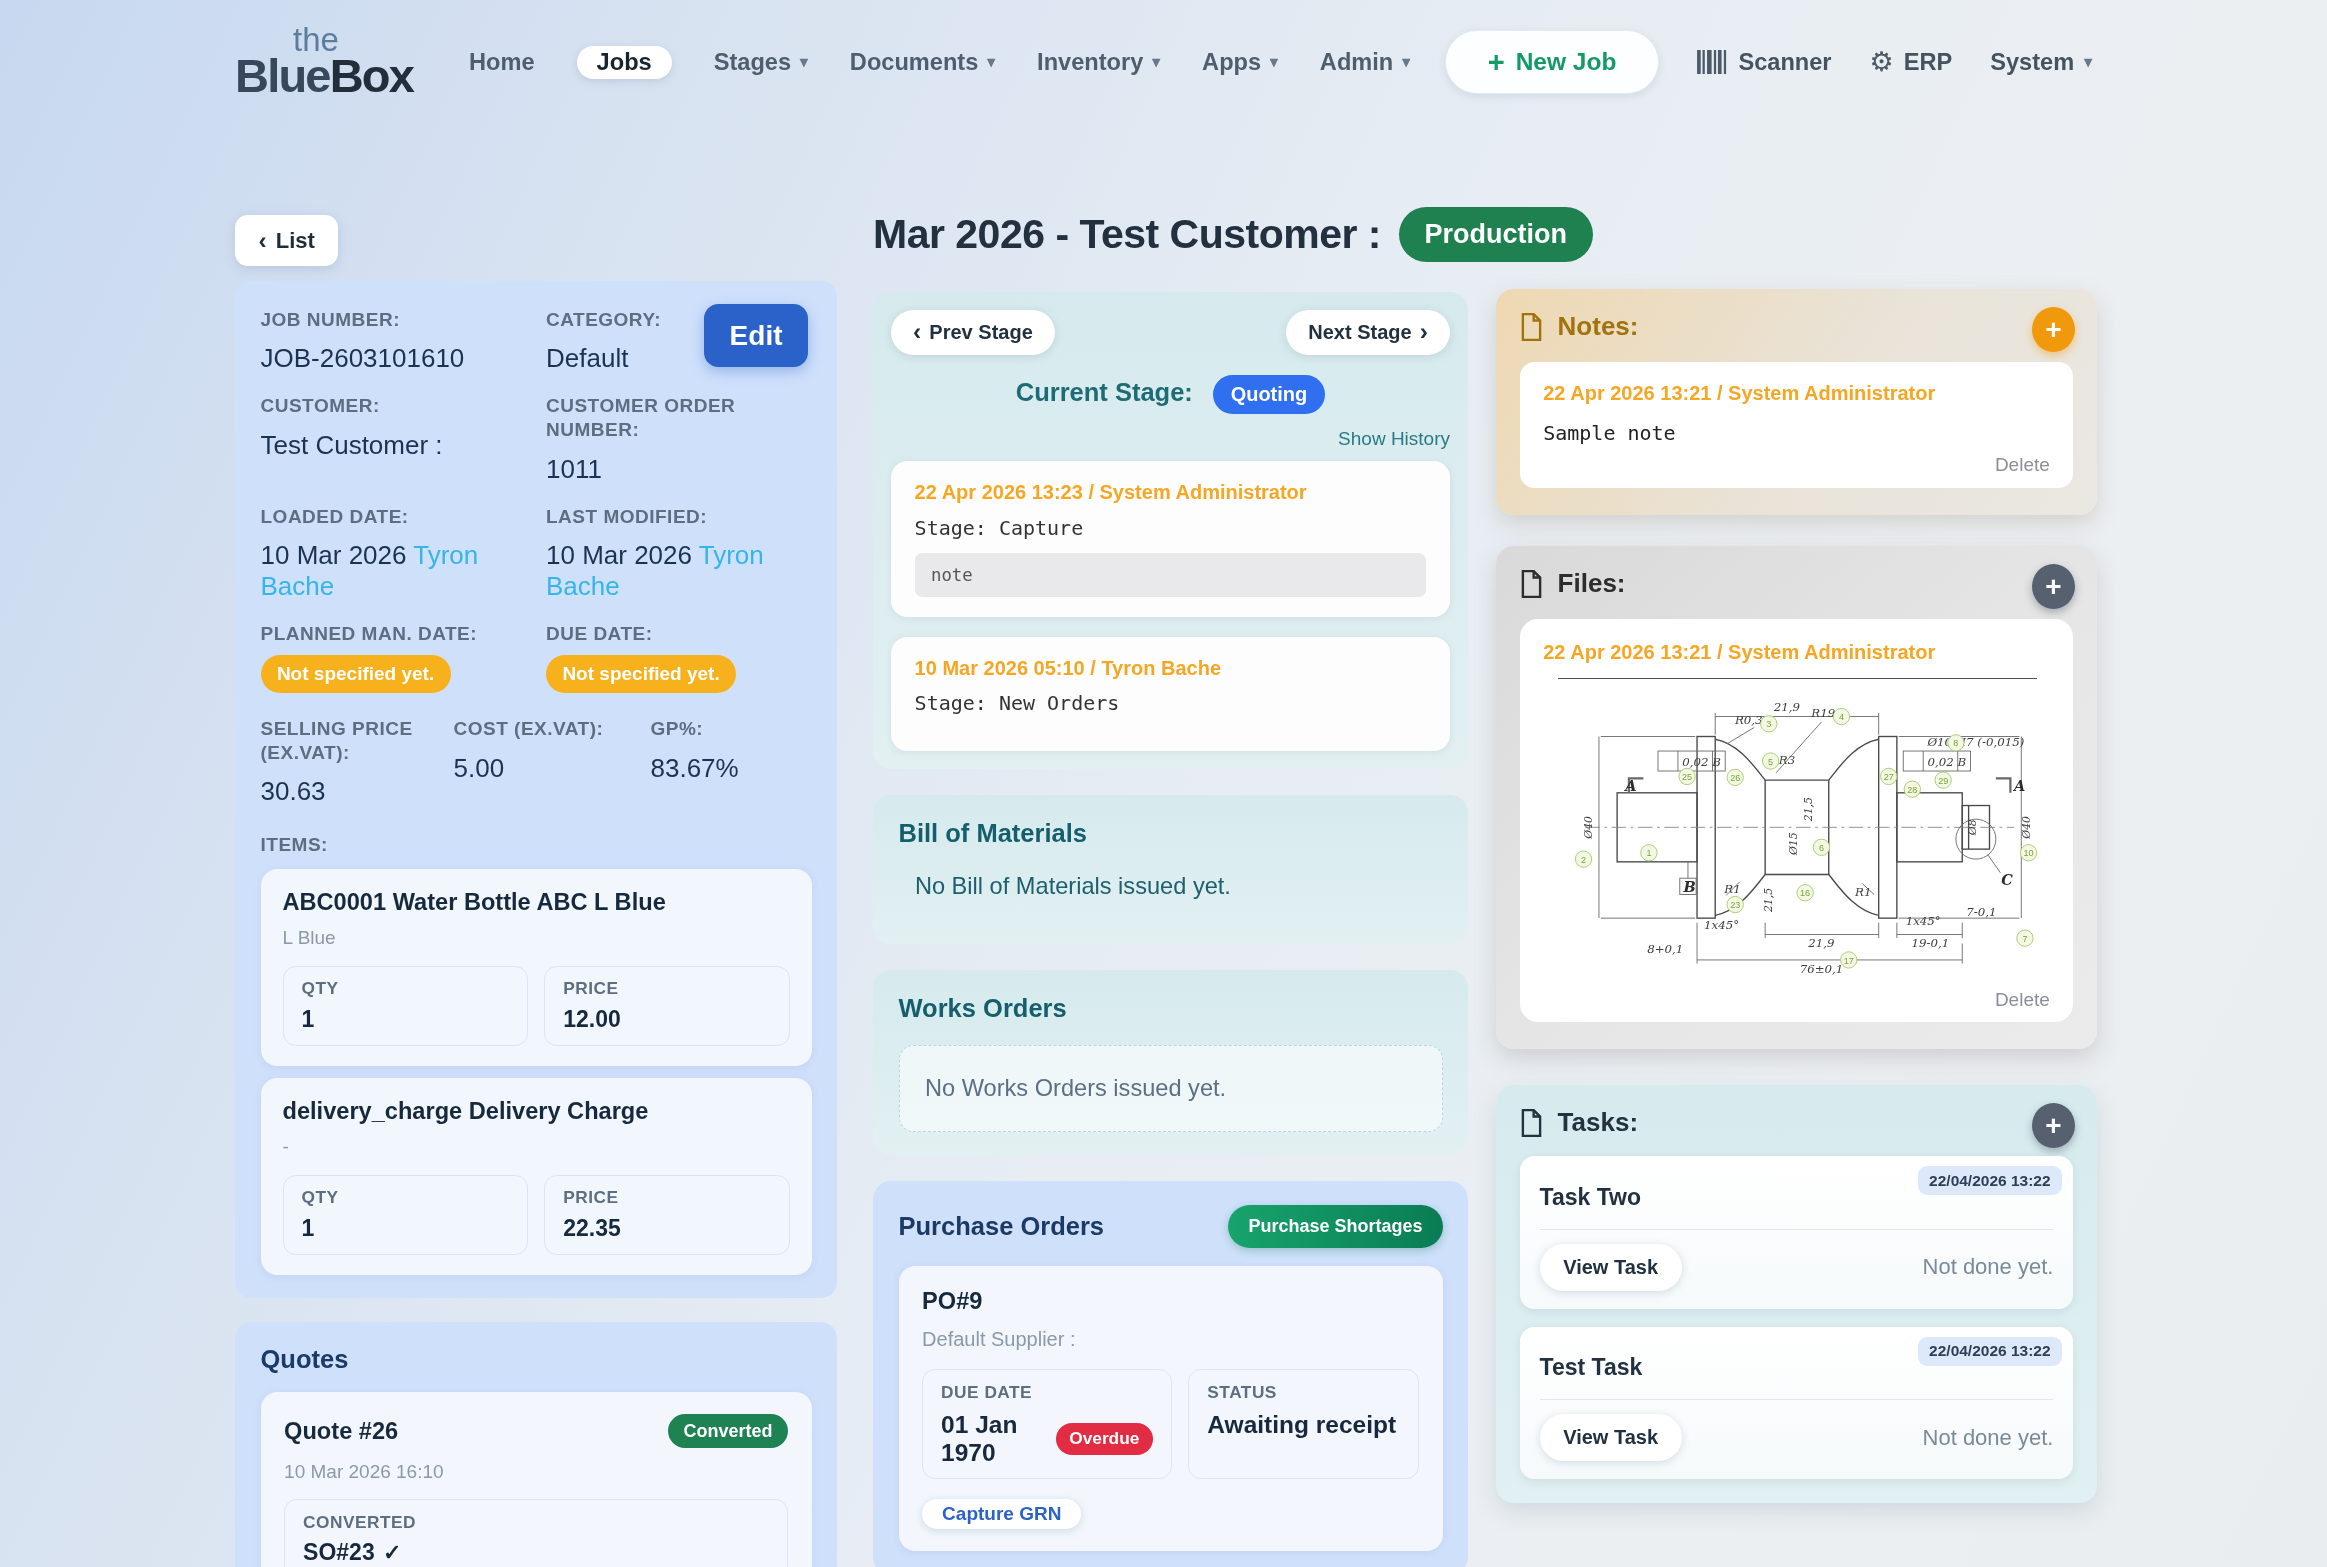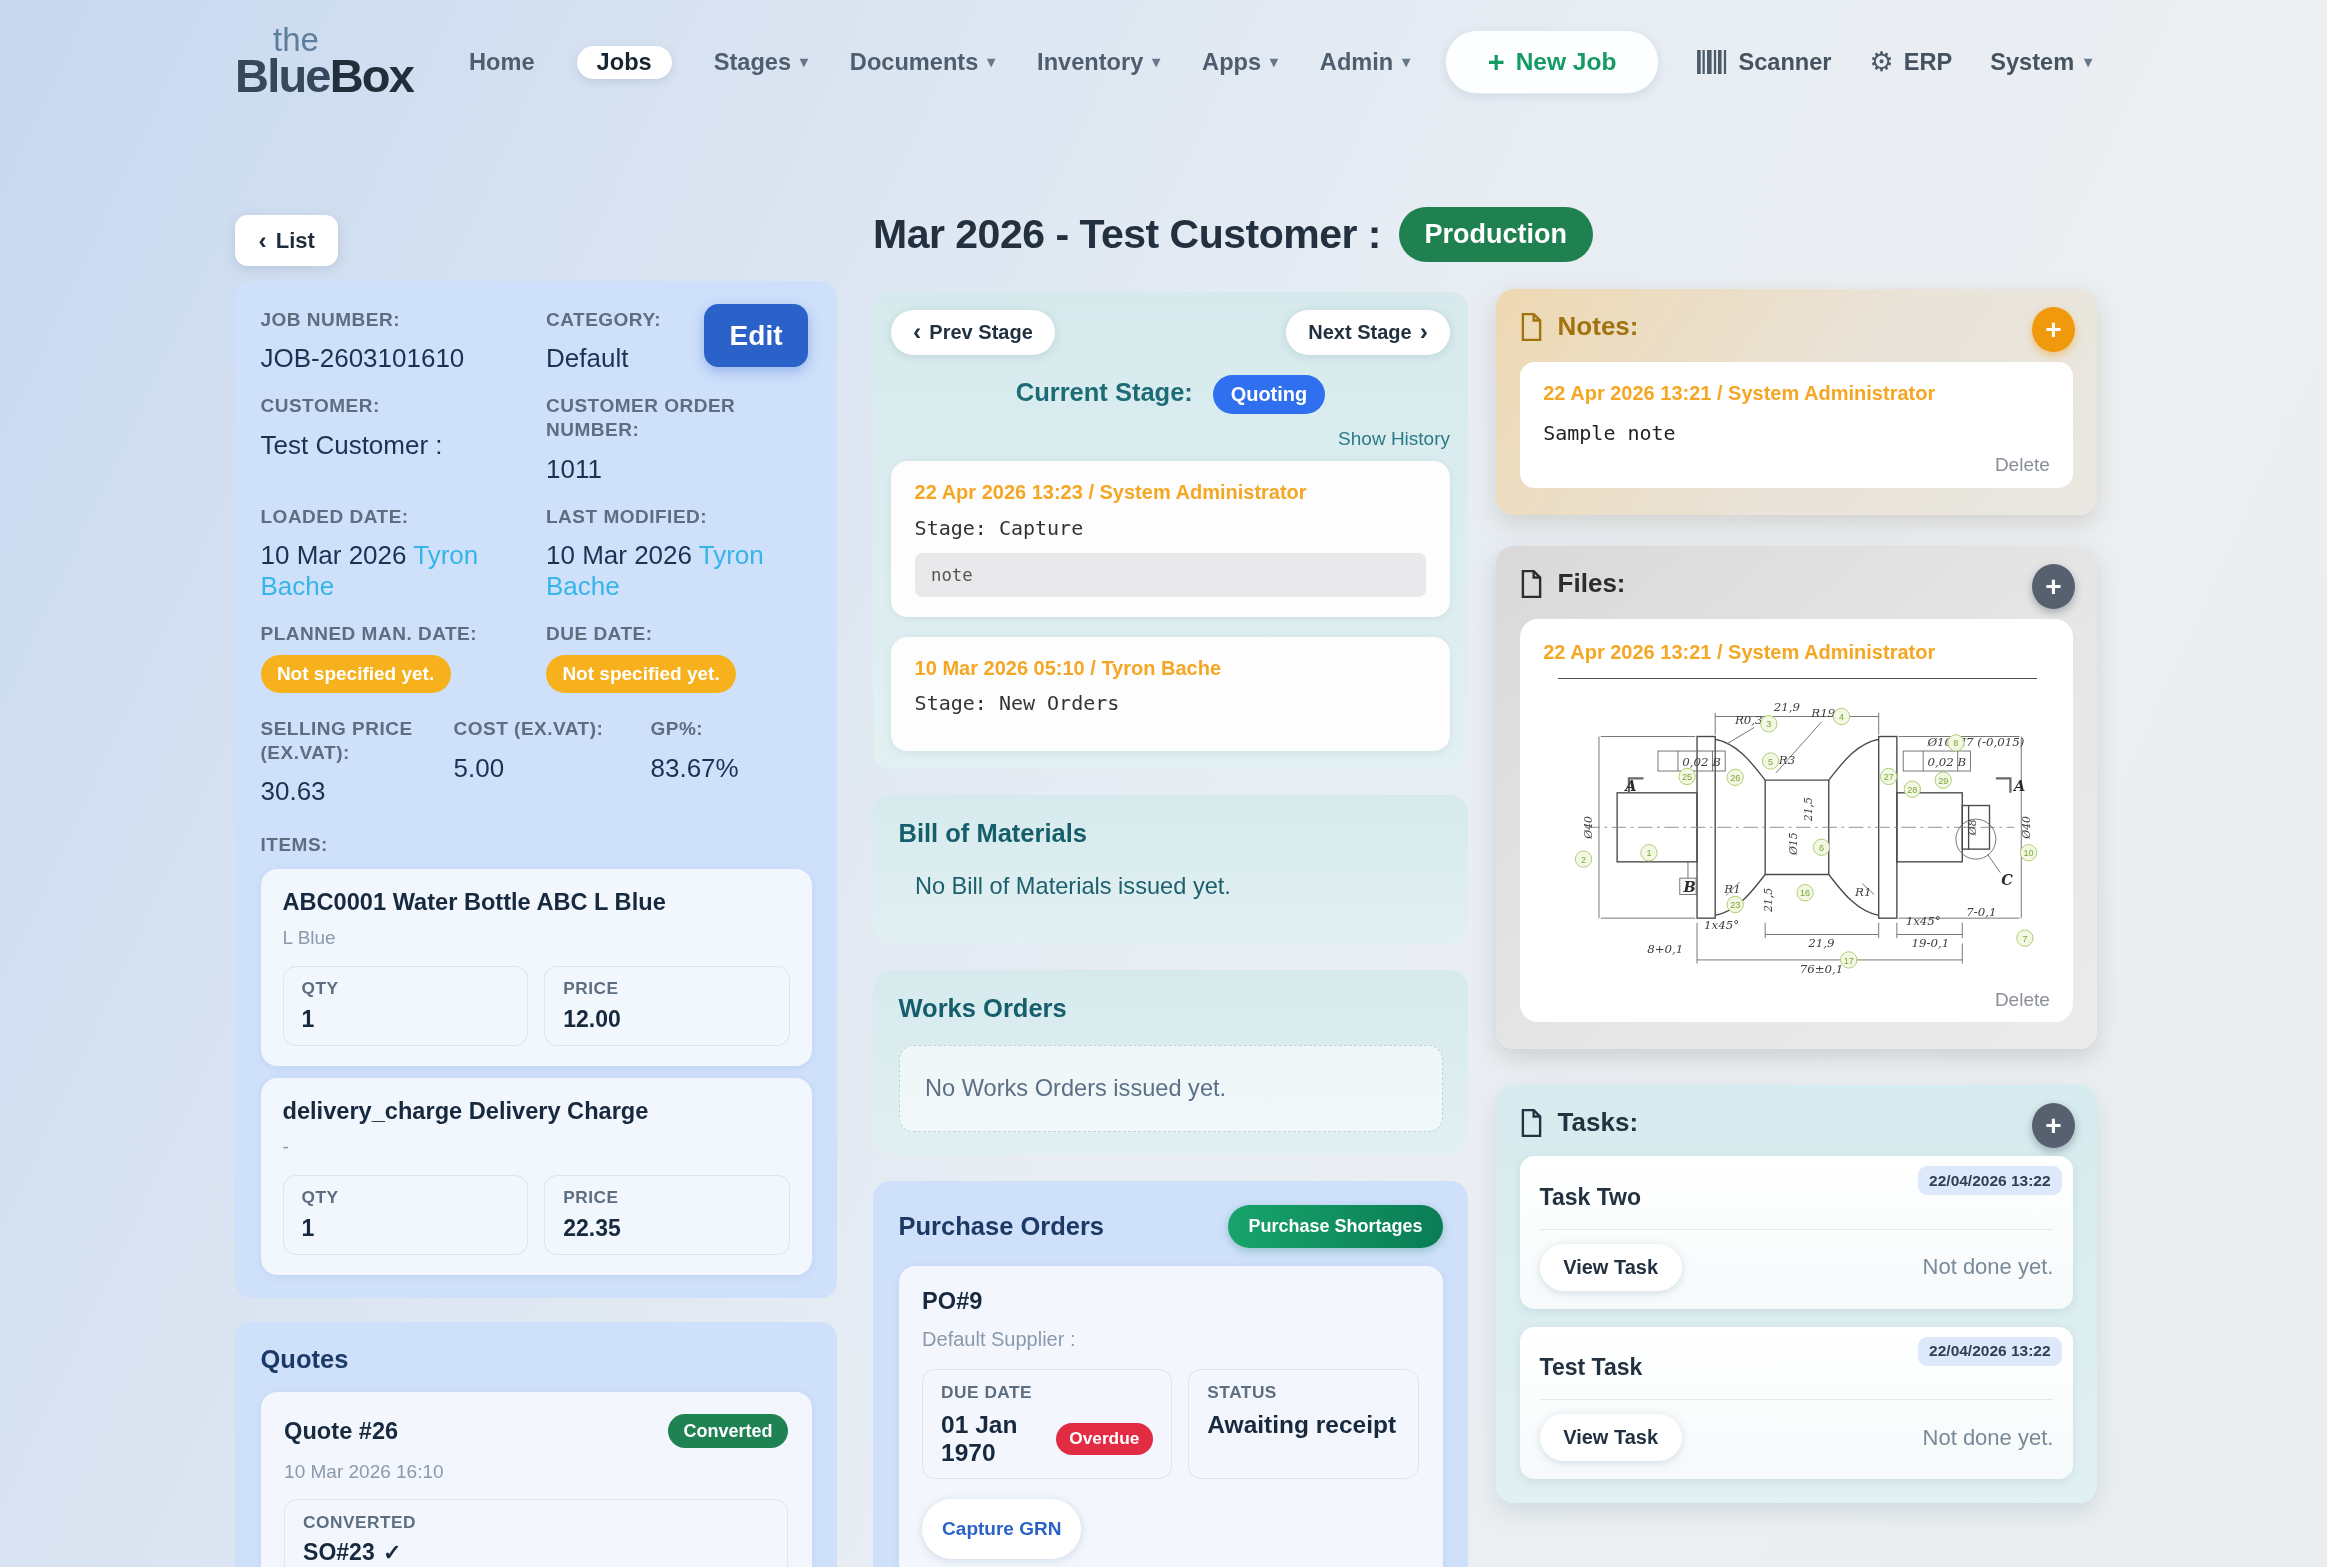--- a/index.html
+++ b/index.html
@@ -2,21 +2,21 @@
 <html style="font-size:14.5px"><head>
 <meta charset="utf-8">
 <style>
   html,body{margin:0;padding:0;}
   body{font-family:"Liberation Sans",sans-serif;}
   .page{position:relative;width:2327px;height:1567px;overflow:hidden;
     background:linear-gradient(115deg,#c7d8f0 0%,#d7e2f1 22%,#e7edf3 52%,#eceff2 78%,#e9edf0 100%);}
   
   .topbar{display:flex;align-items:center;height:102px;padding:22px 235px 0;box-sizing:border-box;}
   .logo{margin-right:56px;cursor:pointer;}
-  .logo-the{font-size:33px;color:#5c7e9c;margin-left:38px;line-height:.85;font-weight:500;}
+  .logo-the{font-size:33px;color:#5c7e9c;margin-left:58px;line-height:.85;font-weight:500;}
   .logo-main{font-size:47px;font-weight:700;letter-spacing:-1.8px;line-height:.95;}
   .logo-blue{color:#37485a;}
   .logo-box{color:#222e3a;}
   .menu{display:flex;align-items:center;gap:42px;font-size:23.6px;color:#4e5e6e;font-weight:600;}
   .menu-item{display:flex;align-items:center;gap:9px;cursor:pointer;}
   .menu-item.active{background:#fff;padding:3px 20px;border-radius:908px;color:#18242f;
     box-shadow:0 2.7px 9px rgba(90,110,140,.18);}
   .caret{font-size:15.5px;color:#68788a;}
   .top-actions{margin-left:auto;display:flex;align-items:center;gap:38px;font-size:23.6px;color:#45525f;font-weight:600;}
   .new-job-btn{display:flex;align-items:center;gap:11px;background:#fdfeff;border:0.9px solid #e4eaf0;
@@ -102,21 +102,21 @@
   .po-inner{background:#f3f7fd;border-radius:16.4px;padding:22px 23.6px;margin-top:18px;
     box-shadow:0 1.8px 7.3px rgba(140,160,190,.18);}
   .po-name{font-size:23.6px;font-weight:700;color:#17293e;}
   .po-supplier{font-size:20px;color:#8a99ab;margin-top:13.6px;}
   .po-boxes{display:flex;gap:16.4px;margin-top:18px;}
   .po-box{flex:1.1;border:1.8px solid #dbe4f2;border-radius:12.7px;padding:11.8px 18px;}
   .po-box.status{flex:1;}
   .po-box-value{display:flex;align-items:center;font-size:24.5px;font-weight:700;color:#17293e;margin-top:7.3px;}
   .badge-red{background:#e22c44;color:#fff;font-size:17.3px;font-weight:700;padding:5.5px 13.6px;
     border-radius:908px;margin-left:11px;}
-  .grn-btn{margin-top:20px;background:#fff;border:none;border-radius:908px;padding:19px 20px;cursor:pointer;
+  .grn-btn{margin-top:20px;background:#fff;border:none;border-radius:908px;padding:4px 20px;cursor:pointer;
     color:#2a62c9;font:700 19px "Liberation Sans",sans-serif;box-shadow:0 1.8px 8.2px rgba(100,130,160,.25);}
   
   .rcard{border-radius:18px;padding:22px 23.6px 27px;position:relative;box-sizing:border-box;}
   .notes-card{margin-top:187px;background:linear-gradient(125deg,#eed8b2 0%,#e9e3d8 55%,#eae8e2 100%);
     box-shadow:0 9px 22px rgba(150,140,115,.28);}
   .files-card{margin-top:31px;background:linear-gradient(140deg,#d9d9d9,#e6e6e6 55%,#ebebeb);
     box-shadow:0 9px 22px rgba(120,120,120,.25);}
   .tasks-card{margin-top:36px;background:linear-gradient(180deg,#d6ebee,#e1f0f2);
     box-shadow:0 9px 22px rgba(120,150,160,.22);padding-bottom:23.6px;}
   .card-head{display:flex;align-items:center;gap:15px;}

